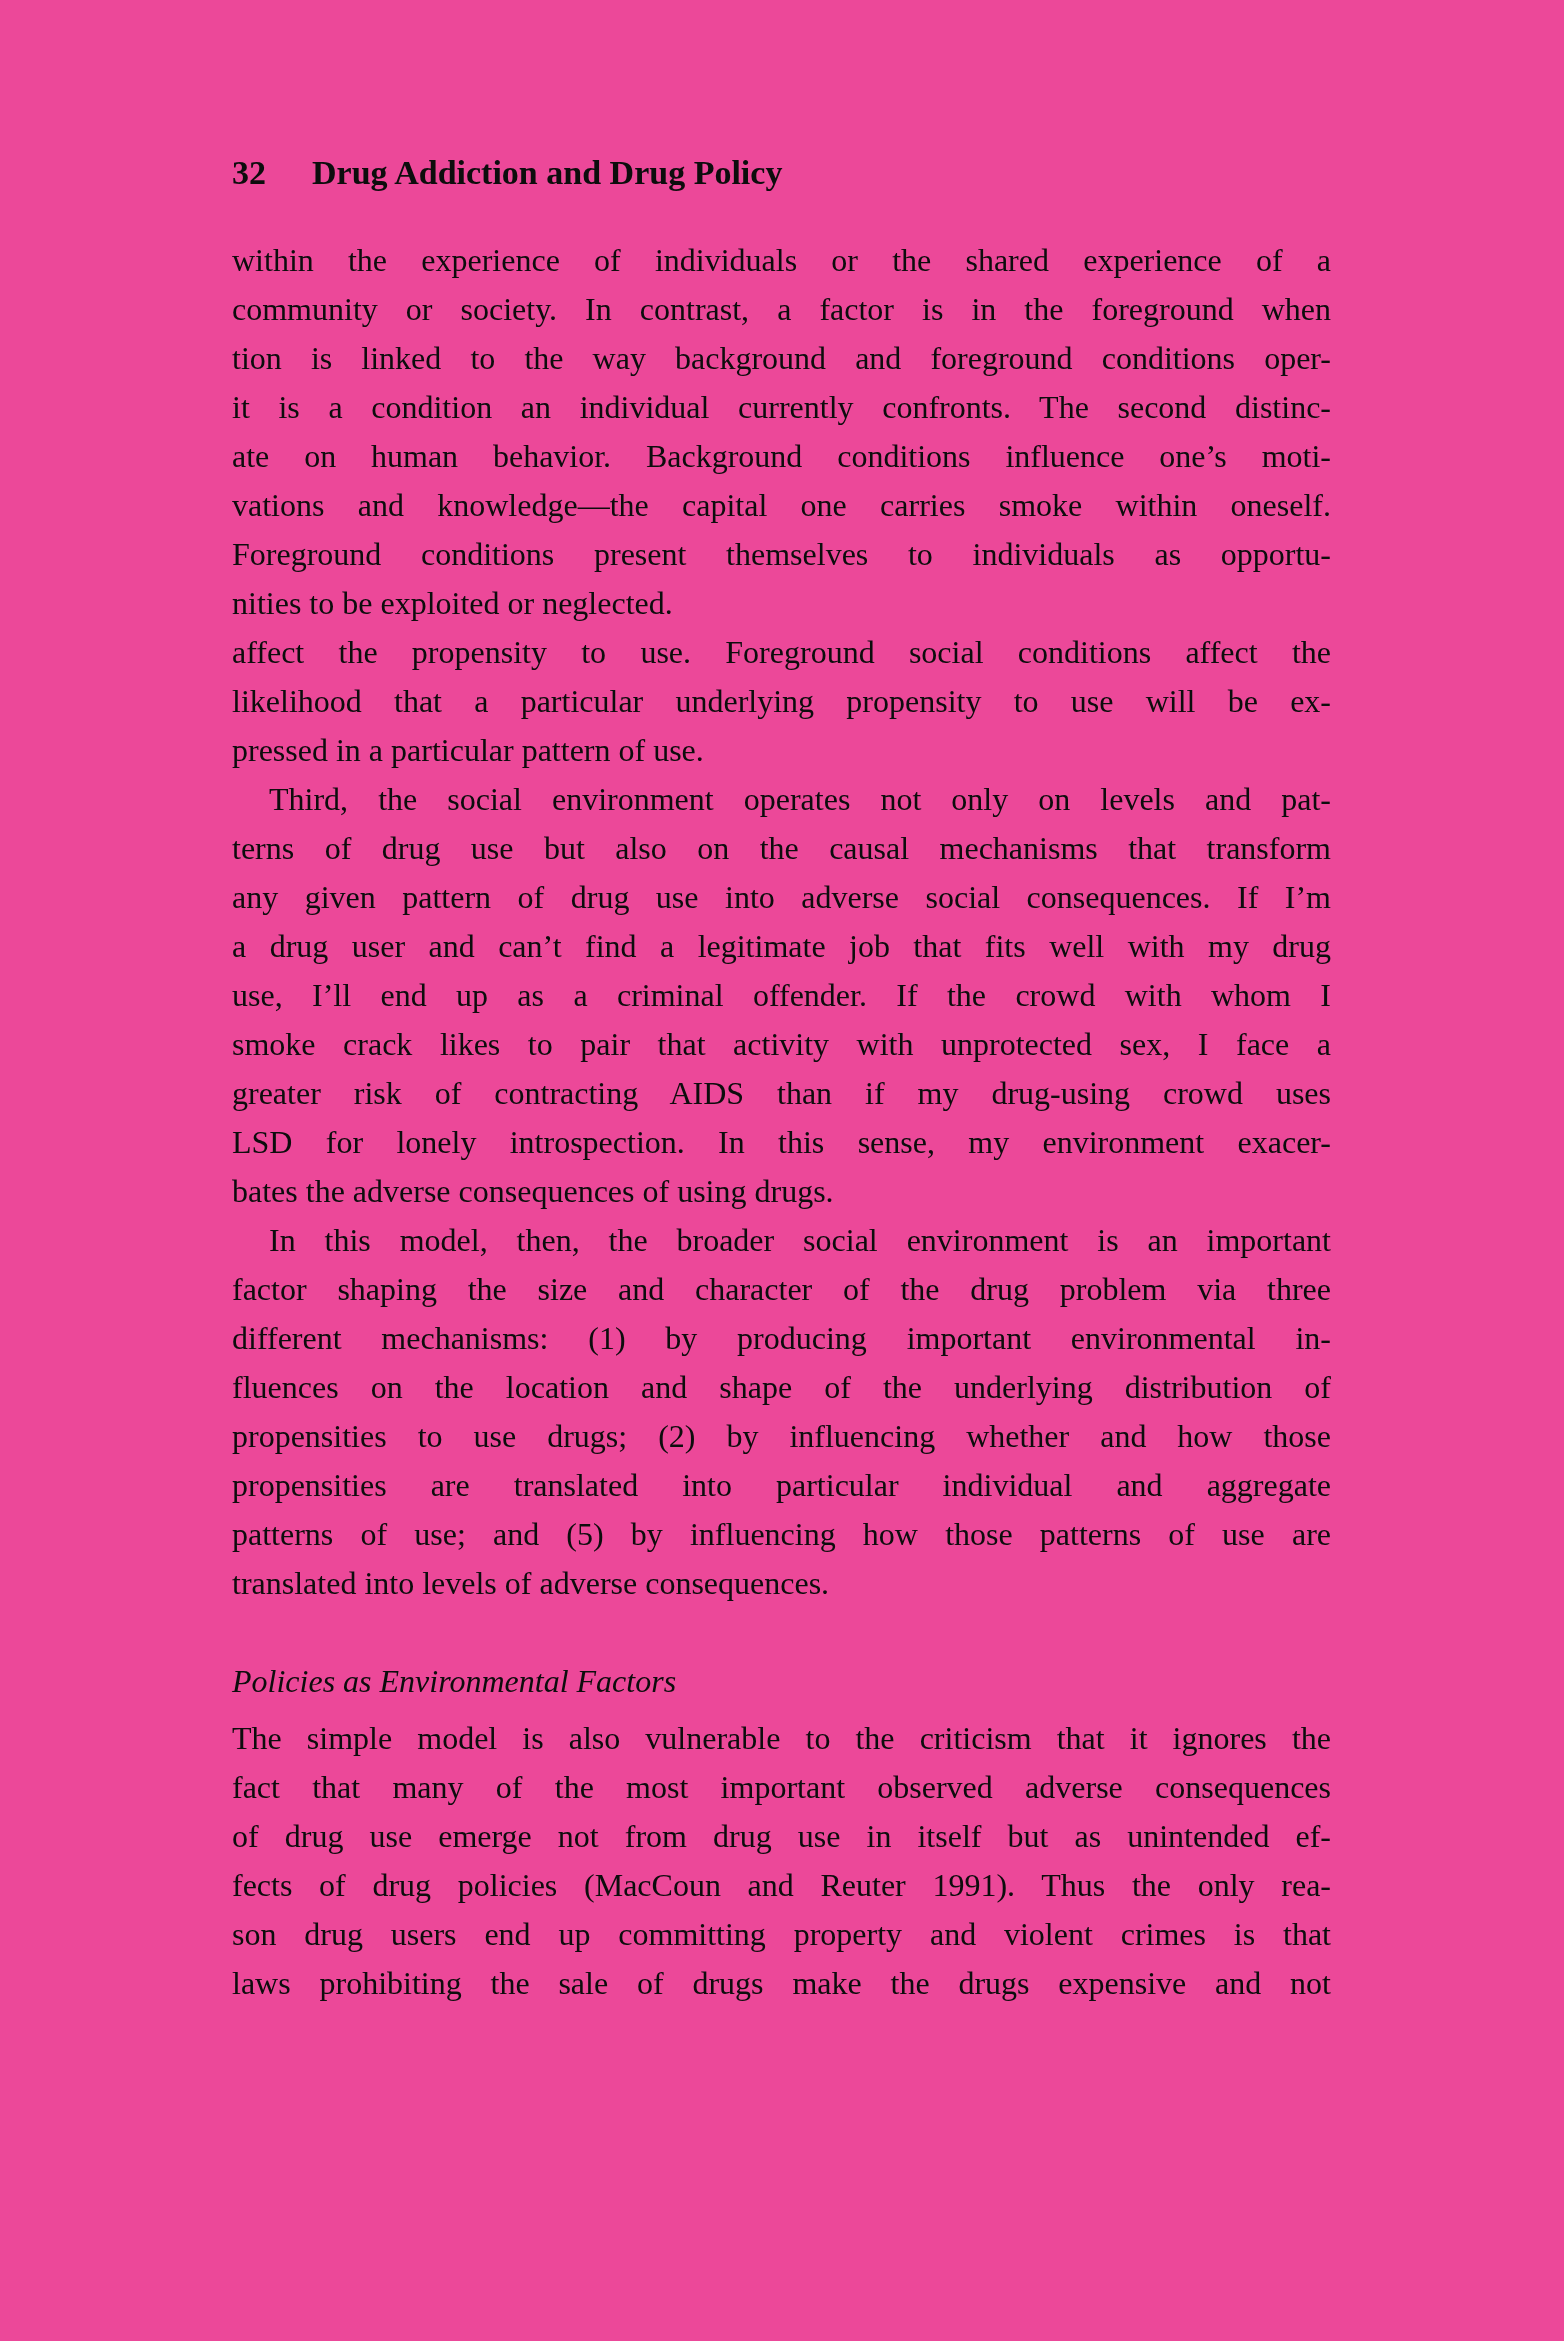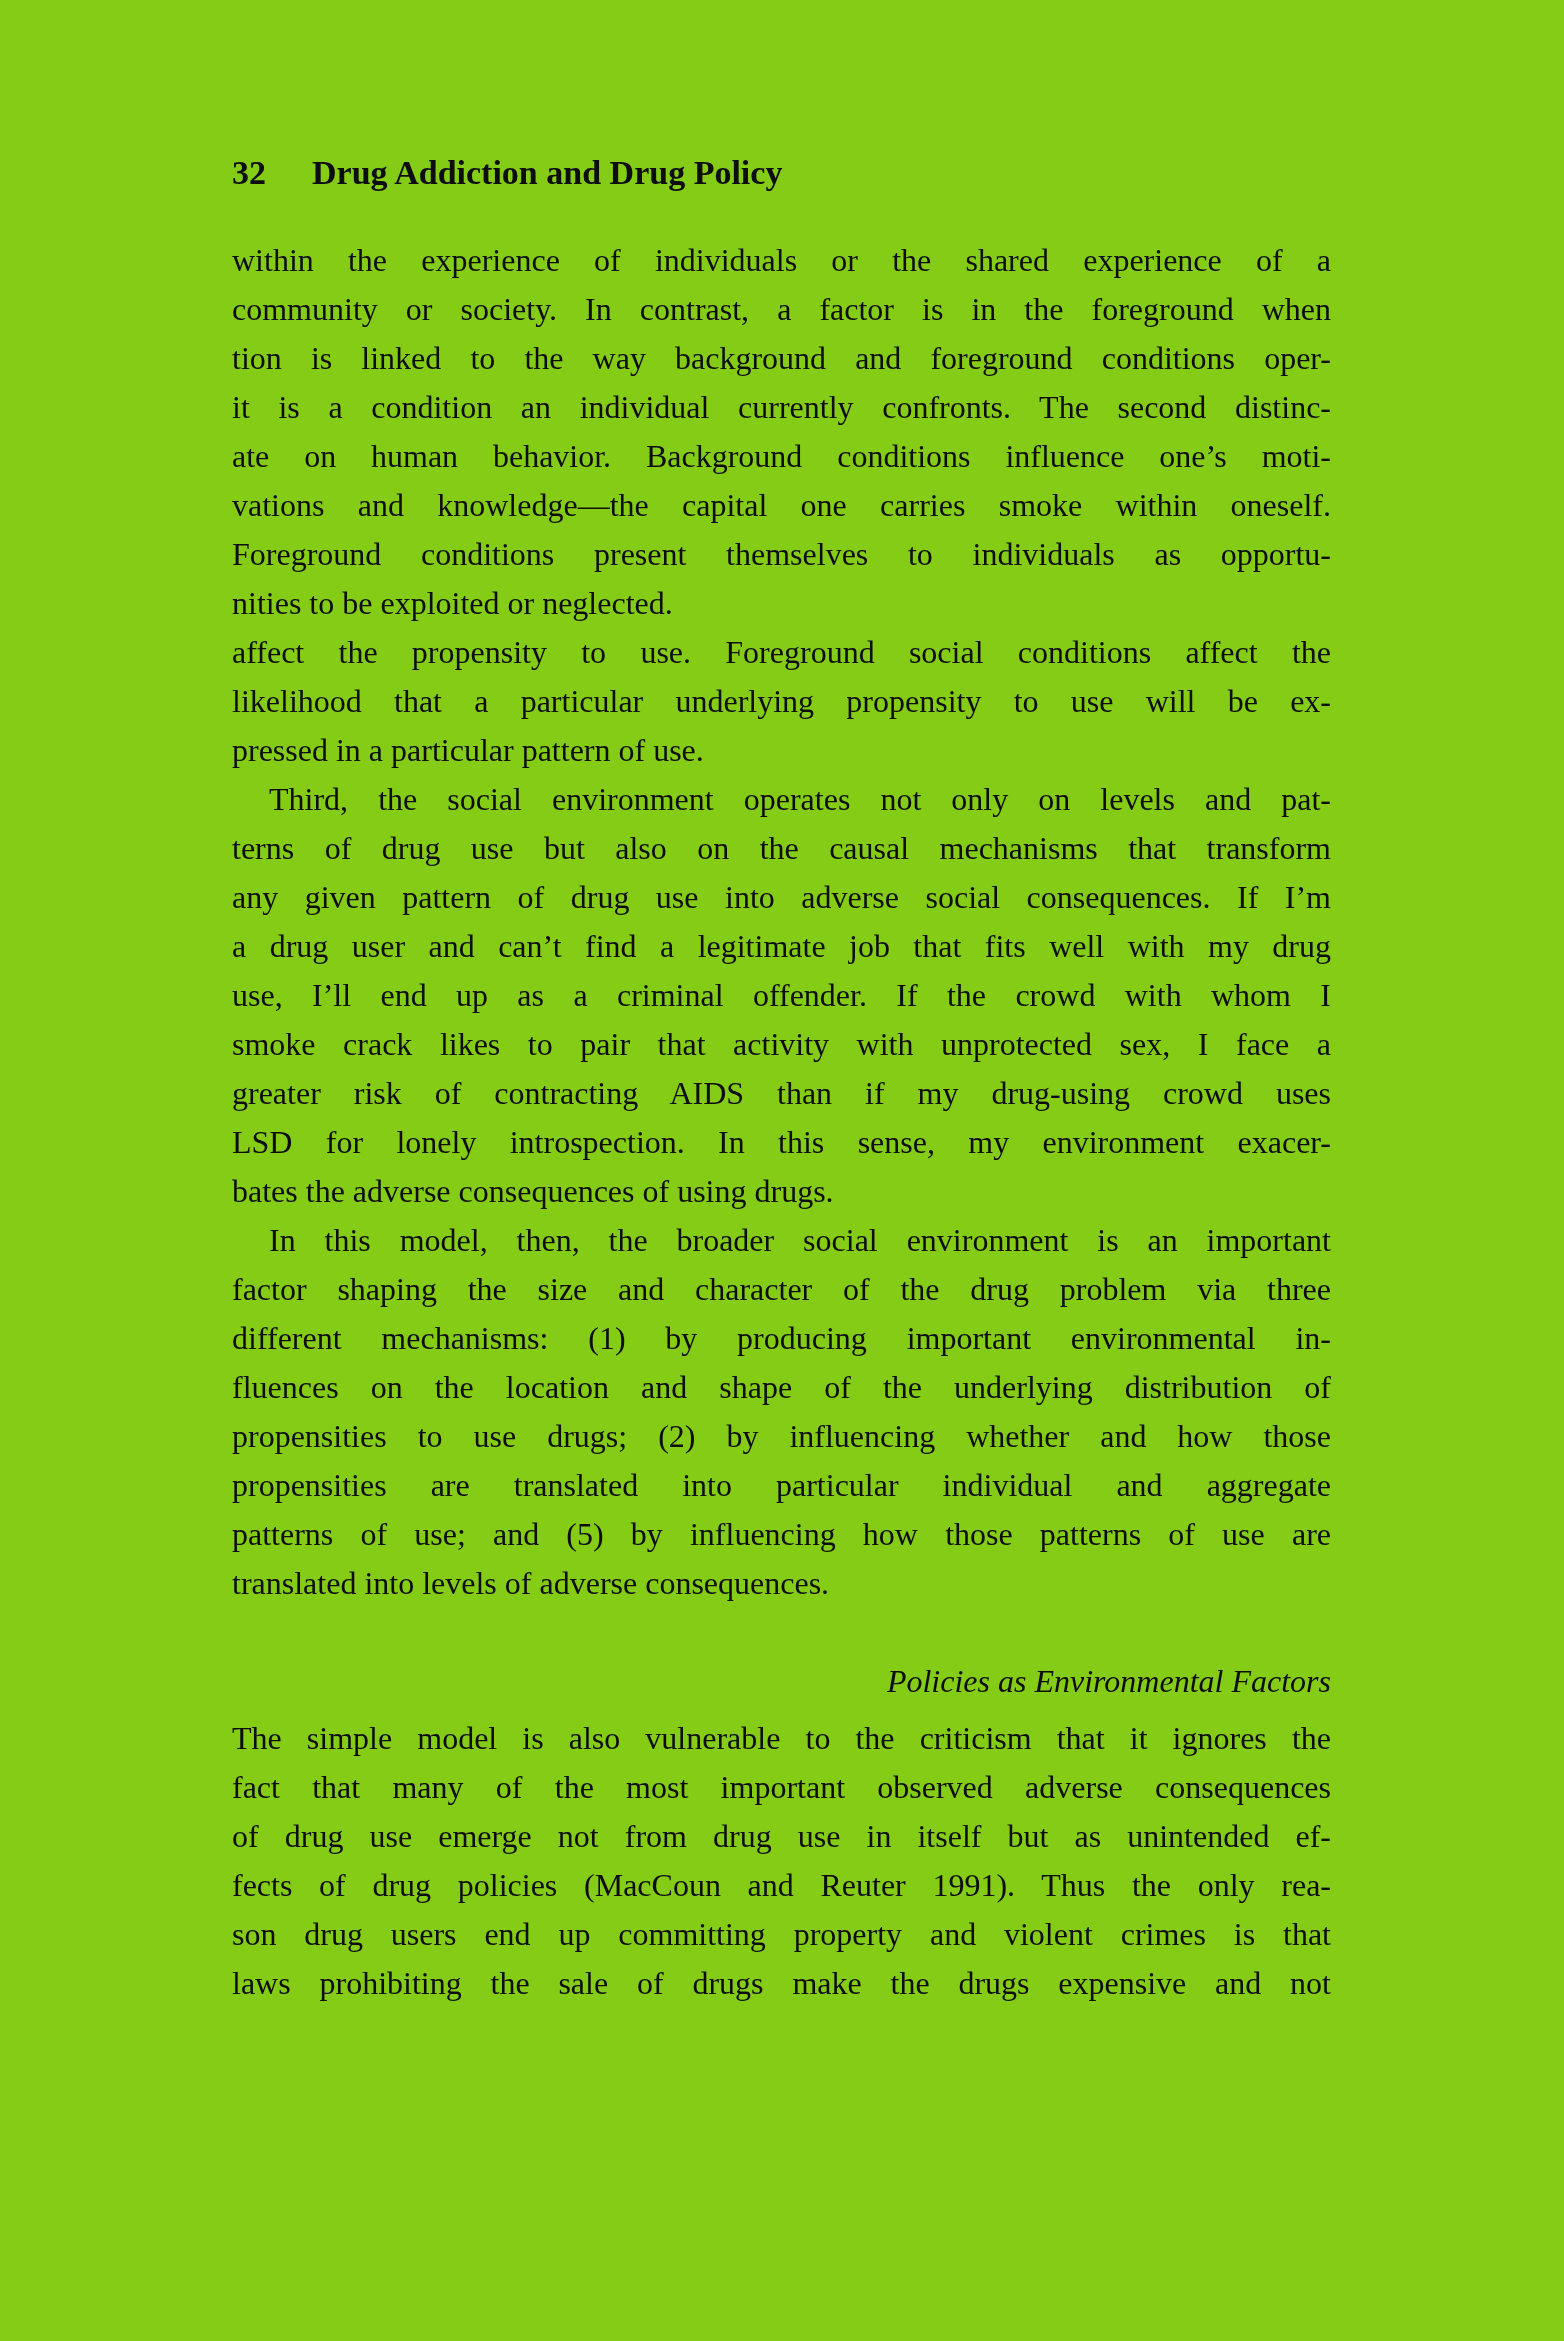--- a/index.html
+++ b/index.html
@@ -13,21 +13,21 @@
     position: relative;
     font-family: "Liberation Serif", serif;
     color: #0d0d0d;
     -webkit-font-smoothing: antialiased;
   }
   .page {
     position: absolute;
     left: 0; top: 0;
     width: 1564px;
     height: 2342px;
-    background: #84cc16;
+    background: #ec4899;
     overflow: hidden;
   }
   .running-header {
     position: absolute;
     left: 232px;
     top: 153px;
     font-size: 34px;
     font-weight: bold;
     white-space: nowrap;
     line-height: 40px;
@@ -61,21 +61,21 @@
   }
   .line.para-end {
     text-align-last: left;
   }
   .section-heading {
     font-style: italic;
     font-size: 32px;
     line-height: 49px;
     margin-top: 49px;
     margin-bottom: 8.4px;
-    text-align: right;
+    text-align: left;
   }
 </style>
 </head>
 <body>
 
 <div class="page">
   <div class="running-header">
     <span class="page-number">32</span><span class="running-title">Drug Addiction and Drug Policy</span>
   </div>
   <div class="body-text">

